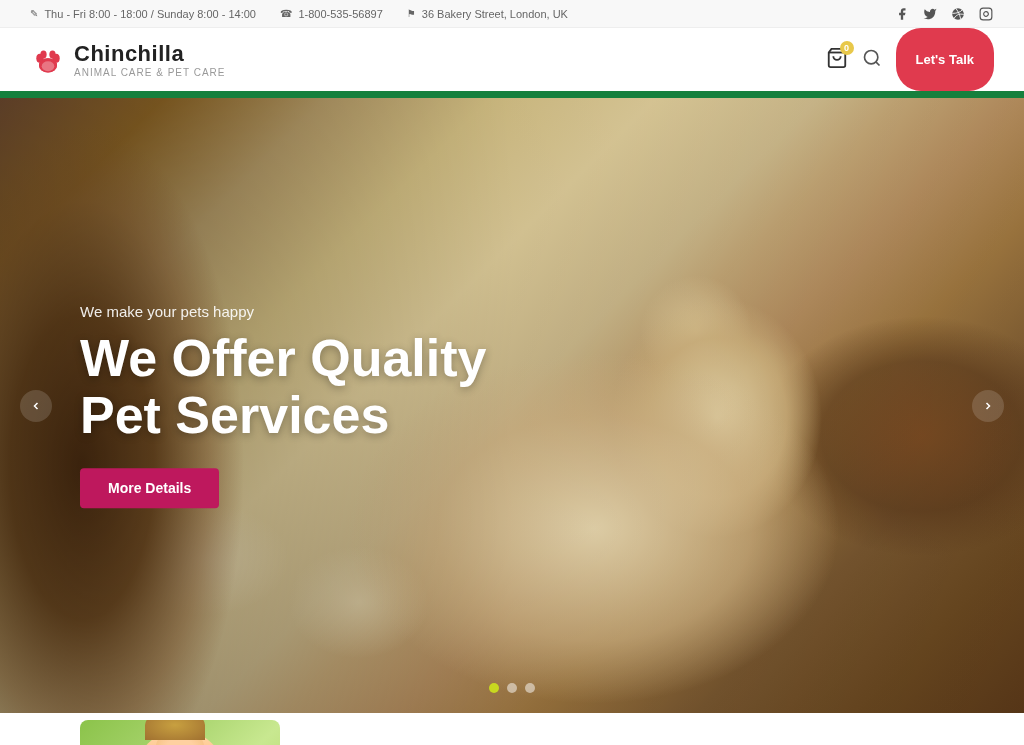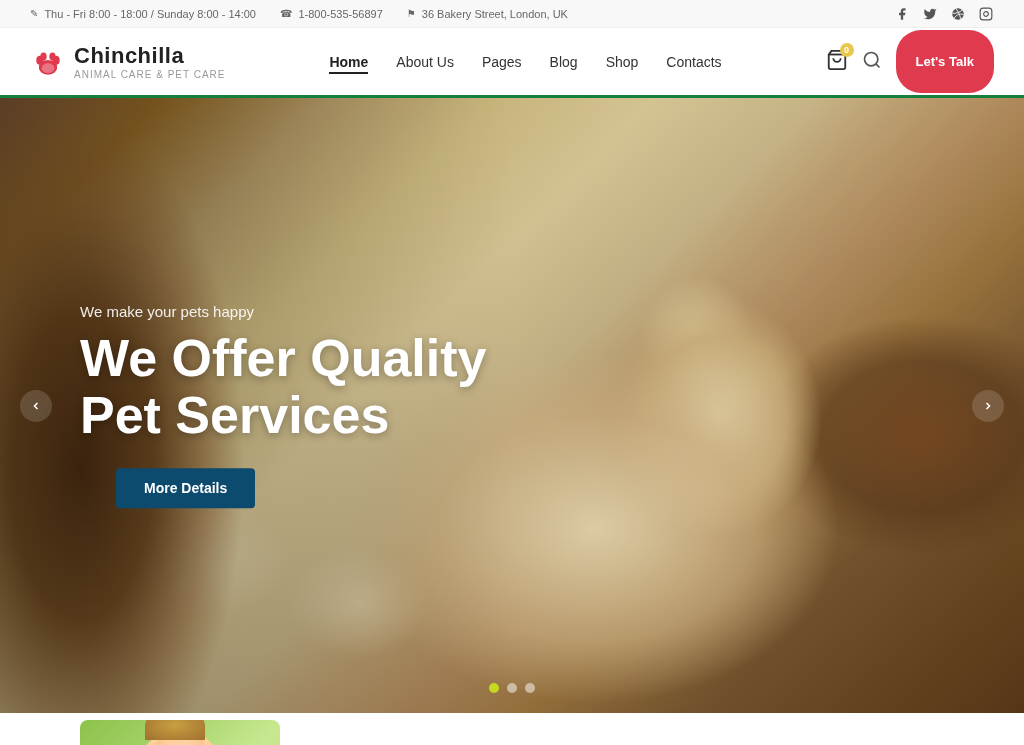--- a/index.html
+++ b/index.html
@@ -44,21 +44,21 @@
     }
 
     
     .header {
       height: 70px;
       background: #fff;
       display: flex;
       align-items: center;
       justify-content: space-between;
       padding: 0 30px;
-      border-bottom: 3px solid #15803d;
+      border-bottom: 7px solid #15803d;
       position: relative;
       z-index: 10;
     }
     .logo {
       display: flex;
       align-items: center;
       gap: 8px;
       cursor: pointer;
     }
     .logo-icon {
@@ -174,29 +174,28 @@
       font-weight: 400;
     }
     .hero-title {
       font-size: 52px;
       font-weight: 800;
       line-height: 1.1;
       margin-bottom: 24px;
       text-shadow: 0 2px 8px rgba(0,0,0,0.3);
     }
     .hero-cta {
-      background: #0c4a6e;
+      background: #be185d;
       color: #fff;
       border: none;
       padding: 12px 28px;
       border-radius: 4px;
       font-size: 14px;
       font-weight: 600;
       cursor: pointer;
-      margin-left: 36px;
     }
     .hero-nav-left, .hero-nav-right {
       position: absolute;
       top: 50%;
       transform: translateY(-50%);
       width: 32px;
       height: 32px;
       background: rgba(255,255,255,0.15);
       border-radius: 50%;
       display: flex;
@@ -310,28 +309,20 @@
       <ellipse cx="20" cy="26" rx="10" ry="8" fill="#e03a4e"></ellipse>
 
       <ellipse cx="20" cy="27" rx="7" ry="5.5" fill="#fff" opacity="0.3"></ellipse>
     </svg>
     <div class="logo-text">
       <span class="logo-name">Chinchilla</span>
       <span class="logo-tagline">Animal Care &amp; Pet Care</span>
     </div>
   </div>
 
-  <nav class="nav">
-    <a class="nav-item active">Home</a>
-    <a class="nav-item">About Us</a>
-    <a class="nav-item">Pages</a>
-    <a class="nav-item">Blog</a>
-    <a class="nav-item">Shop</a>
-    <a class="nav-item">Contacts</a>
-  </nav>
 
   <div class="header-actions">
     <div class="cart-icon-wrap">
       <svg width="22" height="22" viewBox="0 0 24 24" fill="none" stroke="#333" stroke-width="2">
         <path d="M6 2L3 6v14a2 2 0 002 2h14a2 2 0 002-2V6l-3-4z"></path>
         <line x1="3" y1="6" x2="21" y2="6"></line>
         <path d="M16 10a4 4 0 01-8 0"></path>
       </svg>
       <span class="cart-badge">0</span>
     </div>

